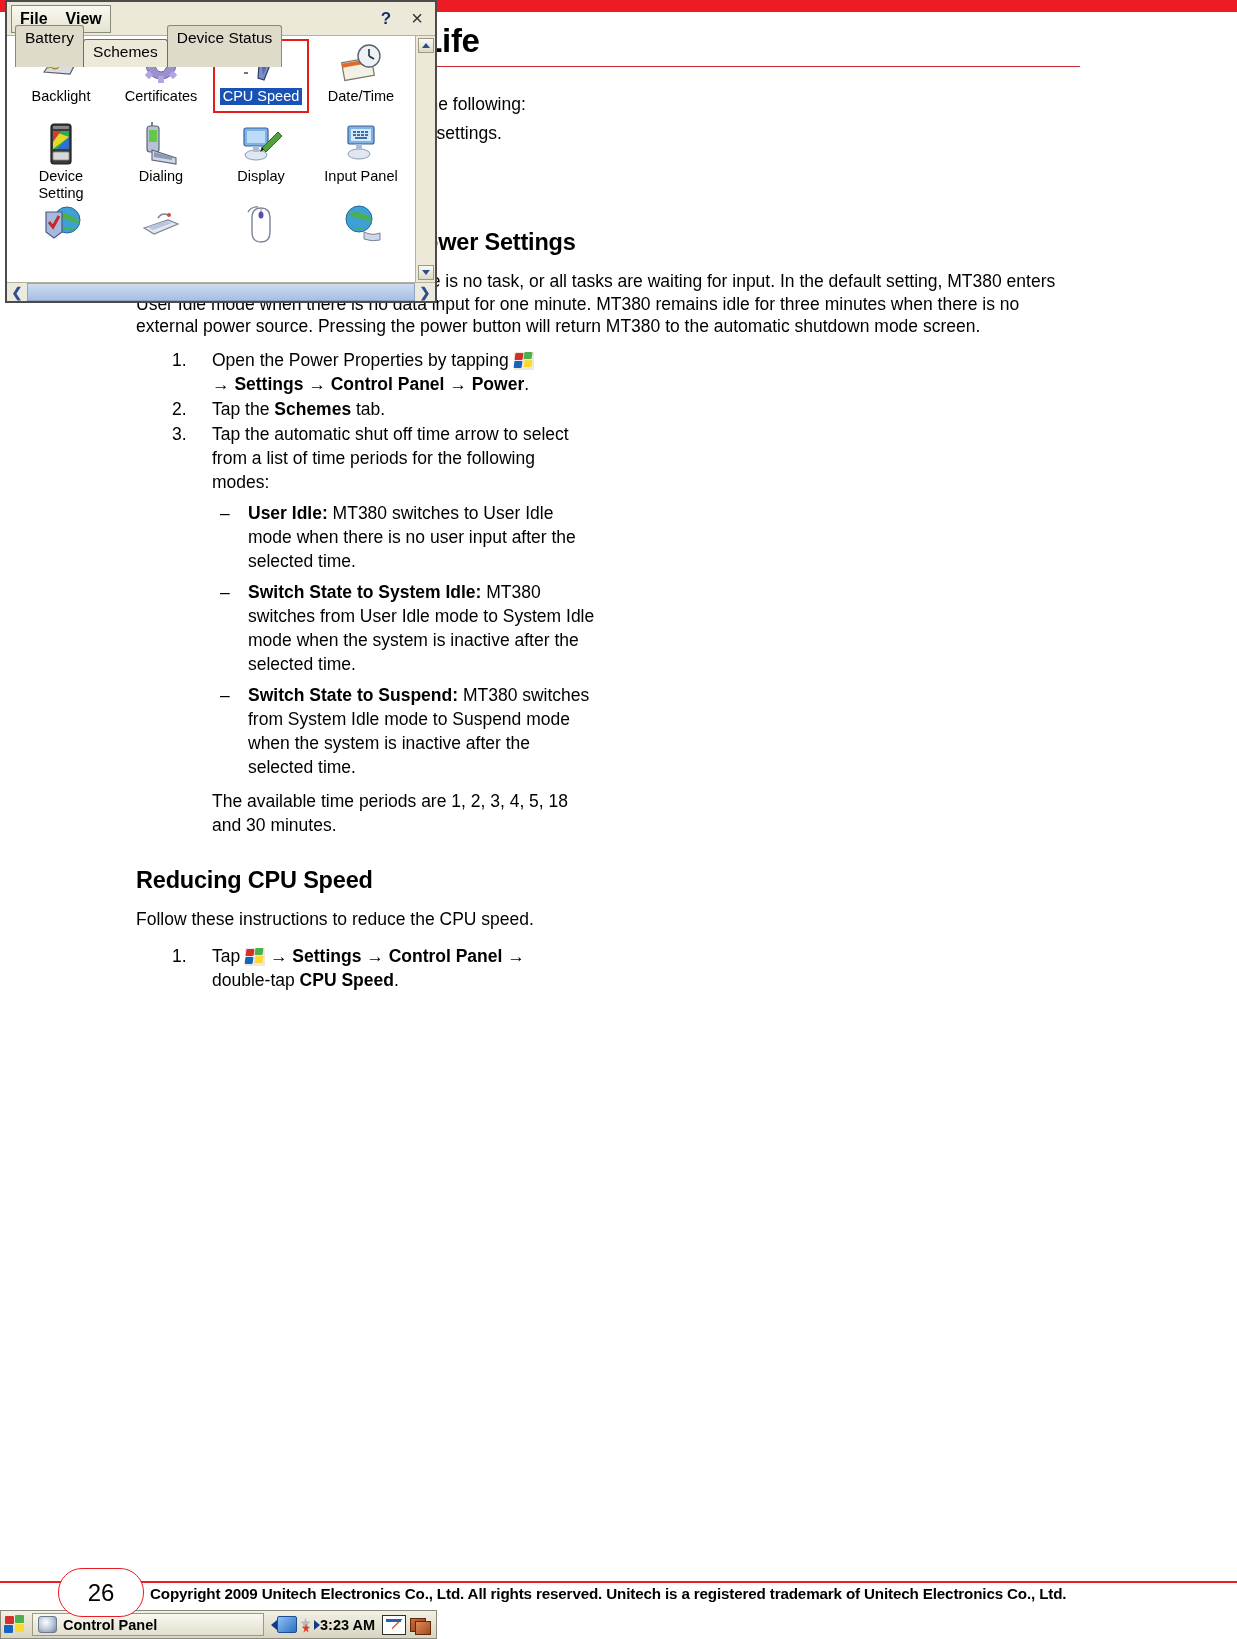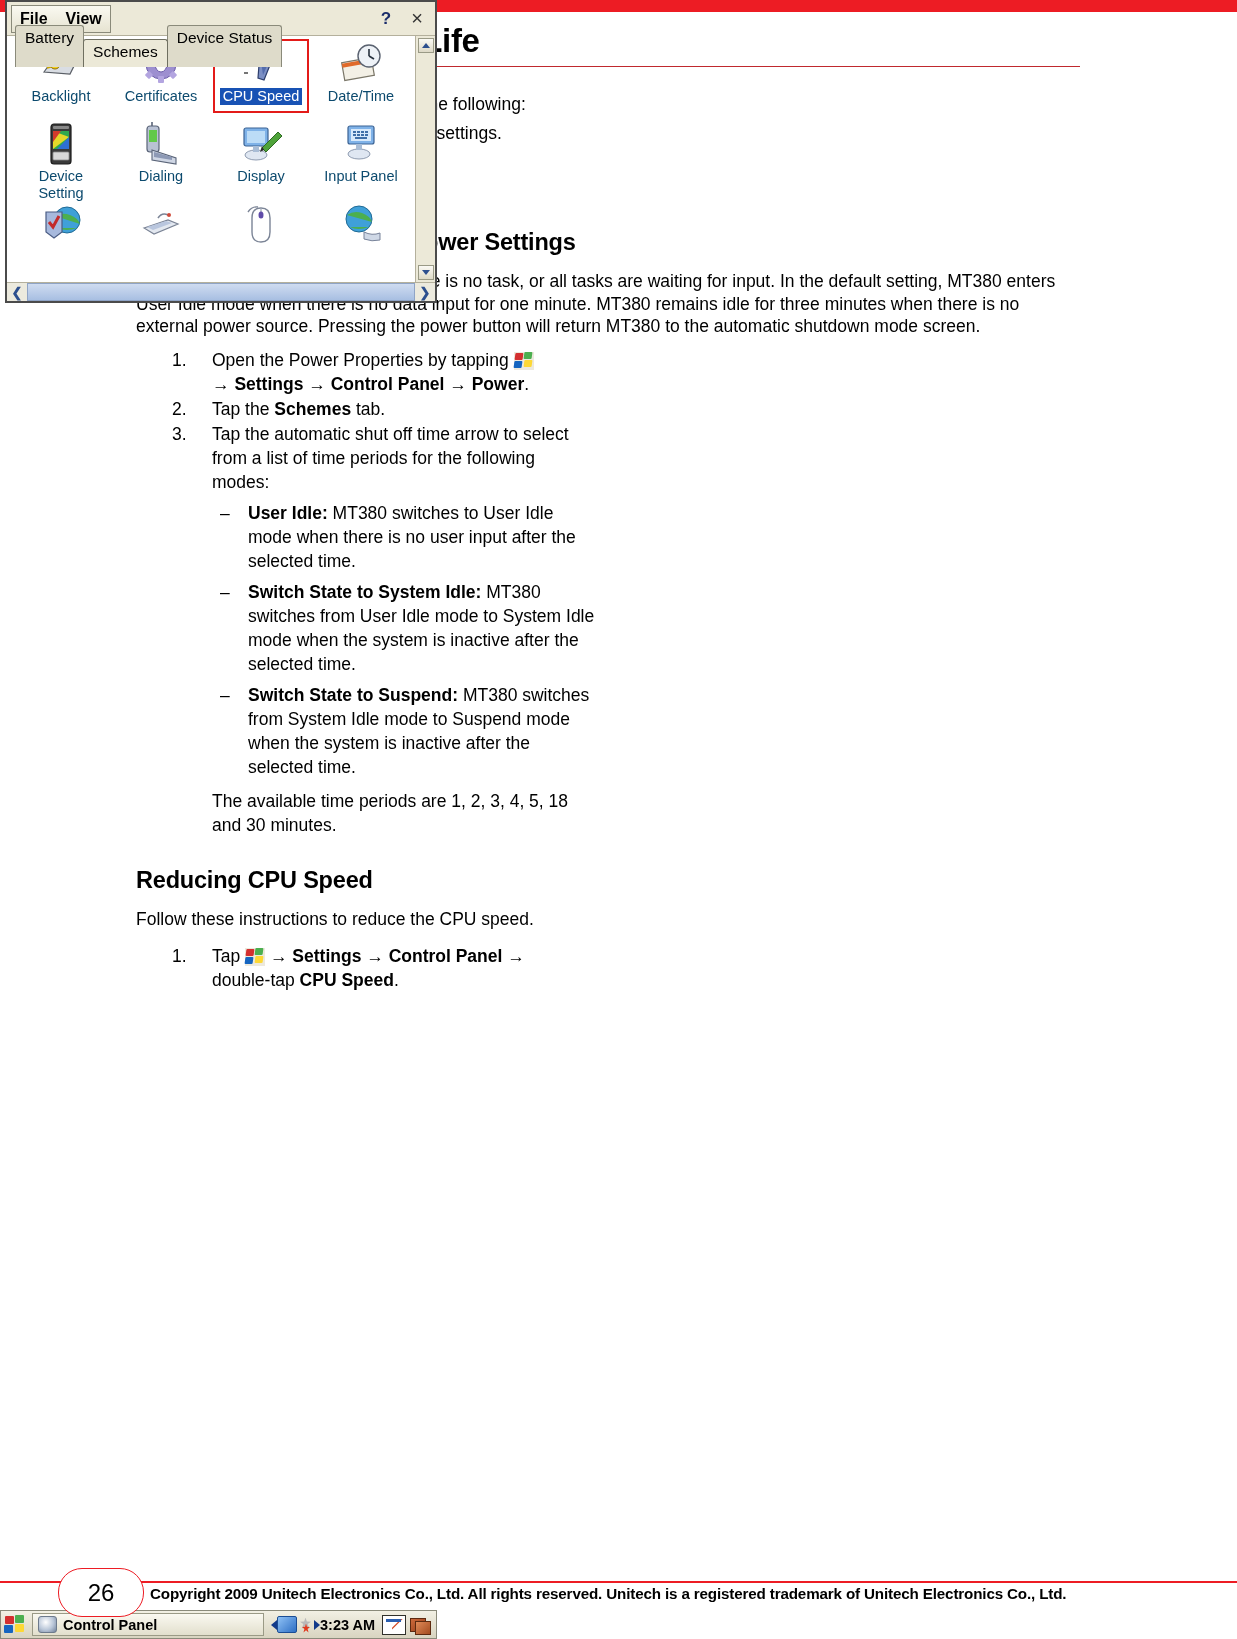--- a/index.html
+++ b/index.html
@@ -520,21 +520,21 @@
   }
   .cp-ico {
     width: 46px; height: 44px;
     position: relative;
     margin-bottom: 2px;
   }
   .cp-label {
     font-size: 14.5px;
     text-align: center;
     line-height: 17px;
-    color: #0c4a6e;
+    color: #000000;
     white-space: pre-line;
   }
   .cp-cell.selected .cp-label {
     background: #1852b4;
     color: #ffffff;
     padding: 0 3px;
   }
   .cp-sel-box {
     position: absolute;
     left: 2px; top: -3px;

